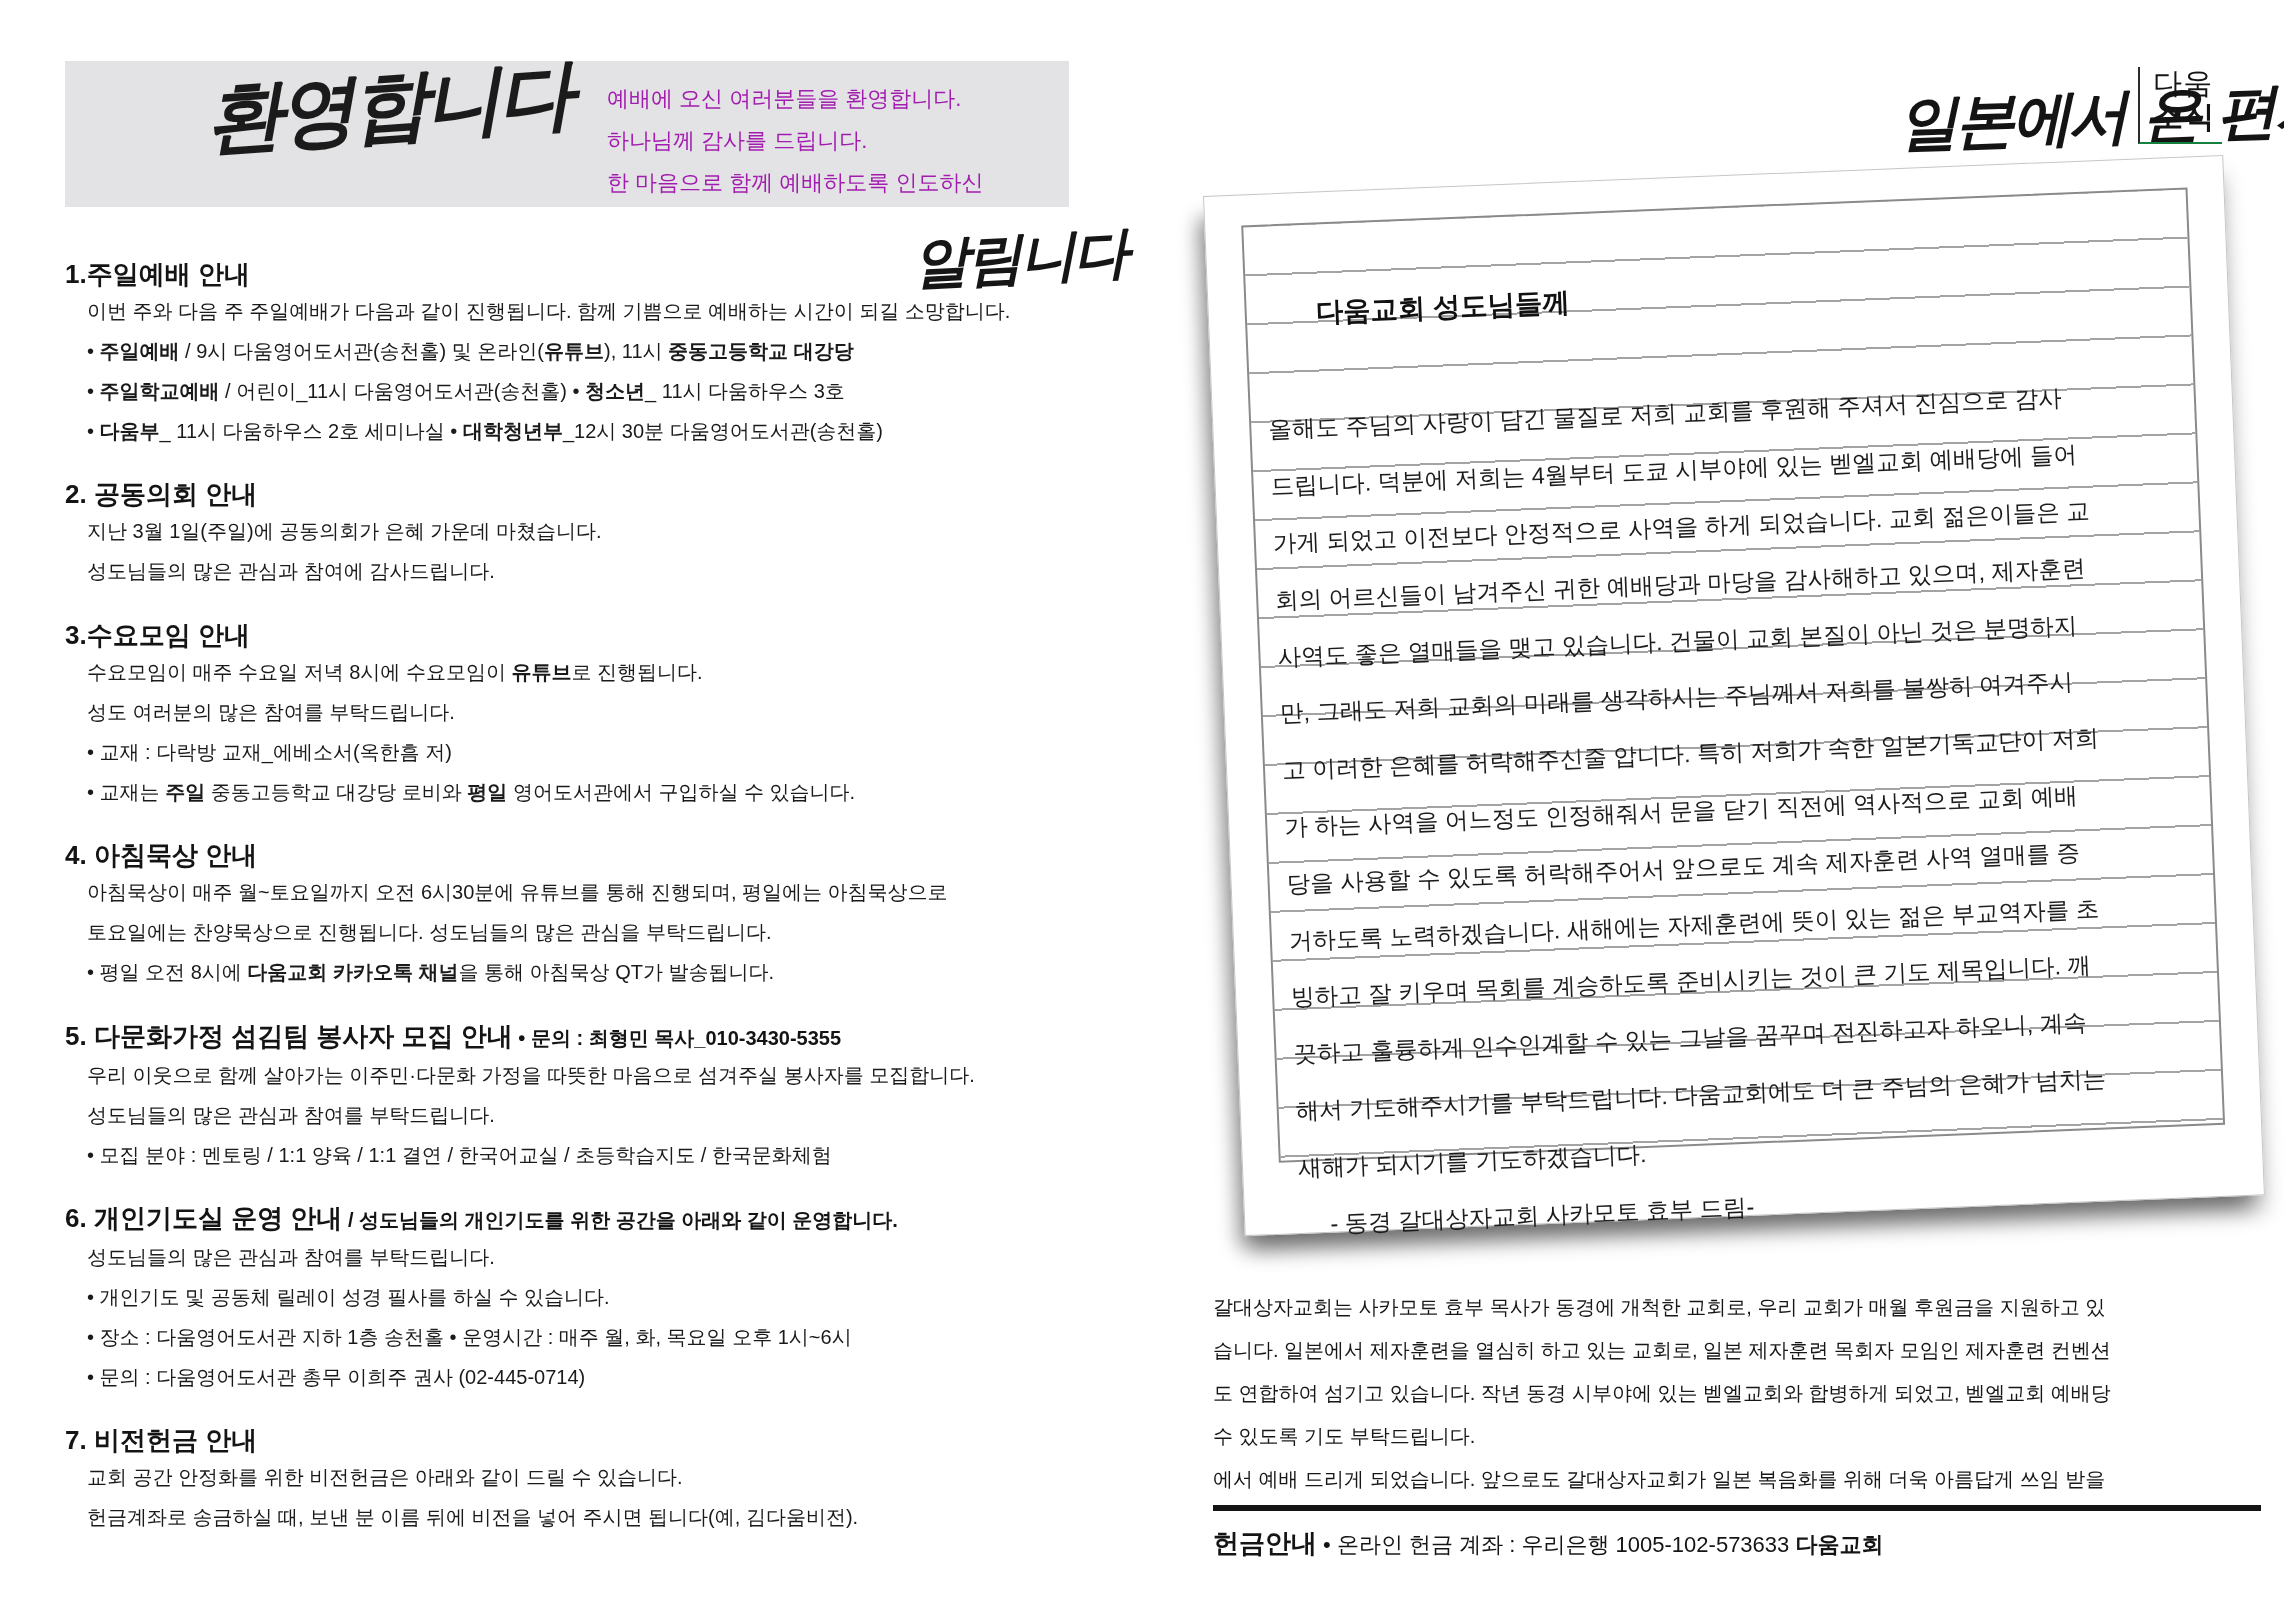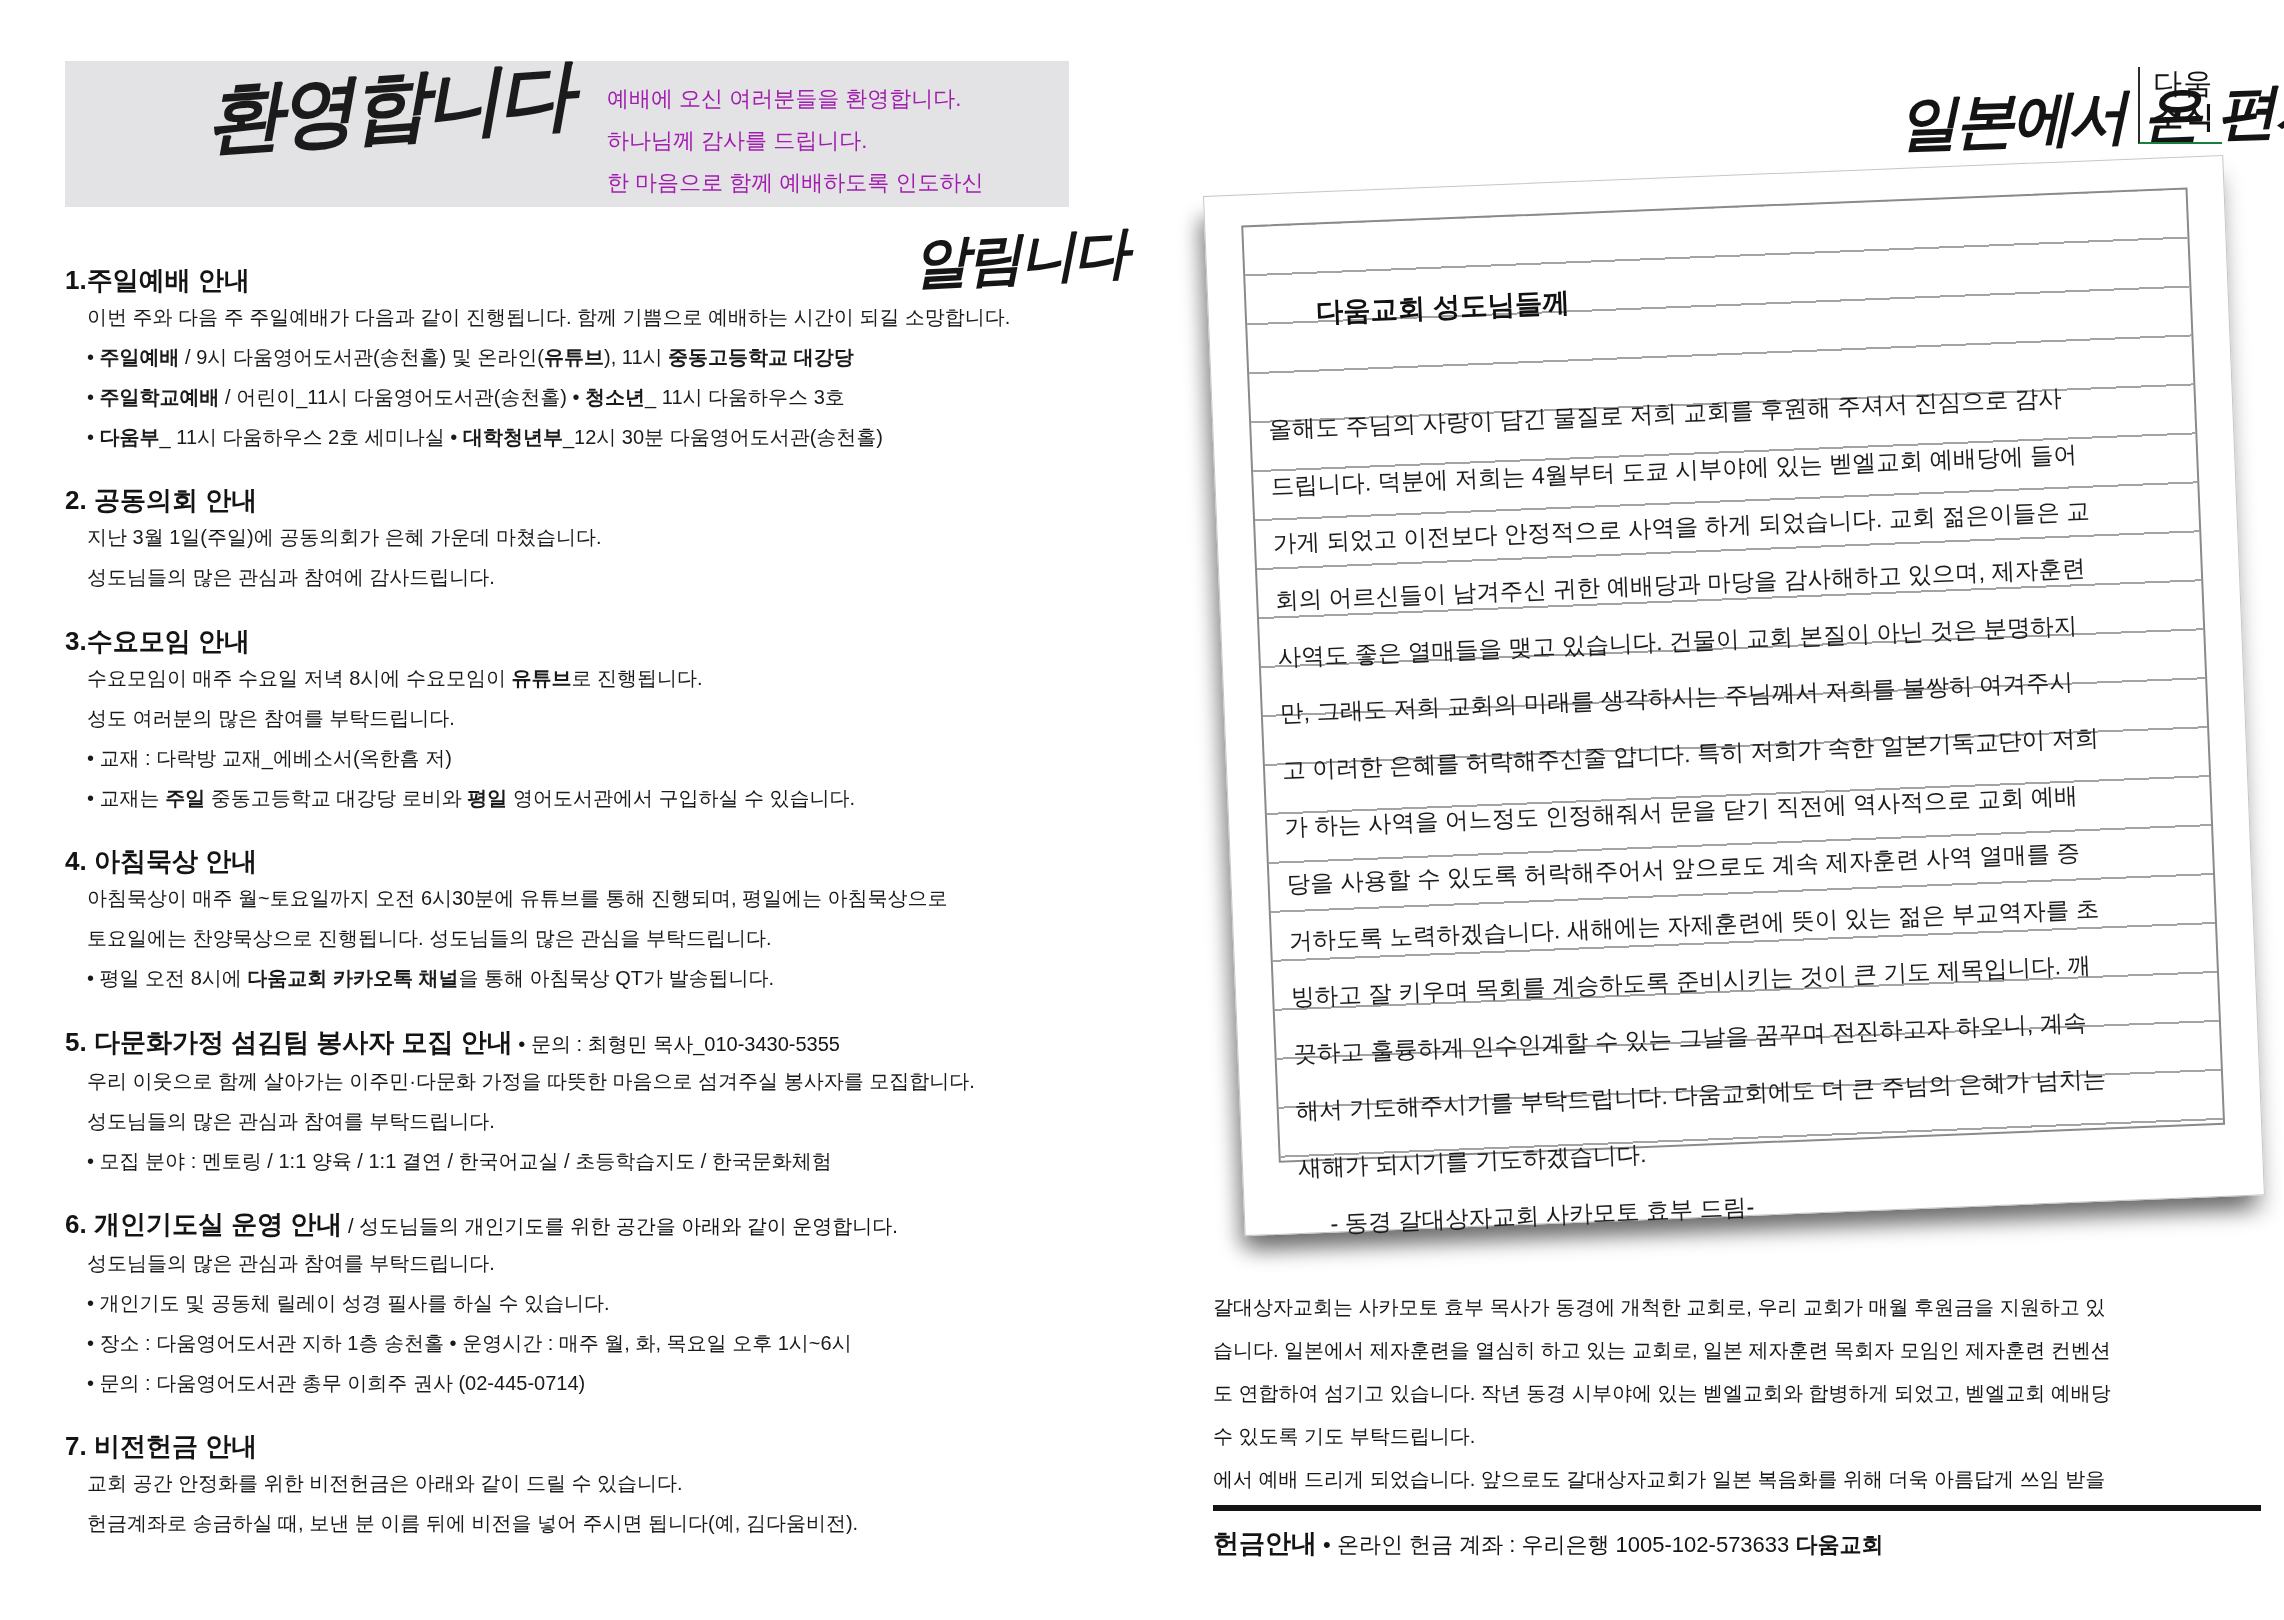--- a/index.html
+++ b/index.html
@@ -9,24 +9,24 @@
   
   .welcome-box{position:absolute;left:65px;top:61px;width:1004px;height:146px;background:#e3e3e5;}
   .welcome-callig{position:absolute;left:140px;top:-5.2px;font-family:"DejaVu Serif",serif;
           font-style:italic;font-weight:bold;font-size:77px;letter-spacing:-3.9px;color:#1b1b1b;
           transform:rotate(-4deg);white-space:nowrap;}
   .welcome-lines{position:absolute;left:542px;top:17px;font-size:22px;line-height:42px;color:#a21caf;white-space:nowrap;}
   .notice-callig{position:absolute;left:913px;top:221px;font-family:"DejaVu Serif",serif;
           font-style:italic;font-weight:bold;font-size:56px;letter-spacing:-2.6px;color:#161616;
           transform:rotate(-3deg);white-space:nowrap;}
 
-  .sections{position:absolute;left:65px;top:264px;width:1019px;}
+  .sections{position:absolute;left:65px;top:258px;width:1019px;}
   .sec-heading{font-size:26px;font-weight:bold;line-height:33px;margin-top:27.4px;white-space:nowrap;}
   .sec-heading:first-child{margin-top:0;}
-  .sec-suffix{font-weight:normal;font-size:20px;}
+  .sec-suffix{font-weight:bold;font-size:20px;}
   .sec-line{font-size:20px;line-height:40px;padding-left:22px;white-space:nowrap;color:#1a1a1a;}
   .seg.bold{font-weight:bold;}
 
   
   .japan-callig{position:absolute;left:1898px;top:77px;font-family:"DejaVu Serif",serif;
           font-style:italic;font-weight:bold;font-size:60px;letter-spacing:-3.3px;color:#141414;
           transform:rotate(-2deg);white-space:nowrap;}
   .corner-label{position:absolute;left:2138px;top:67px;border-left:2px solid #2b2b2b;
           border-bottom:2px solid #15803d;padding:0 6.5px 7.8px 13px;text-align:left;}
   .corner-top{font-size:29px;line-height:33px;letter-spacing:1.3px;}

